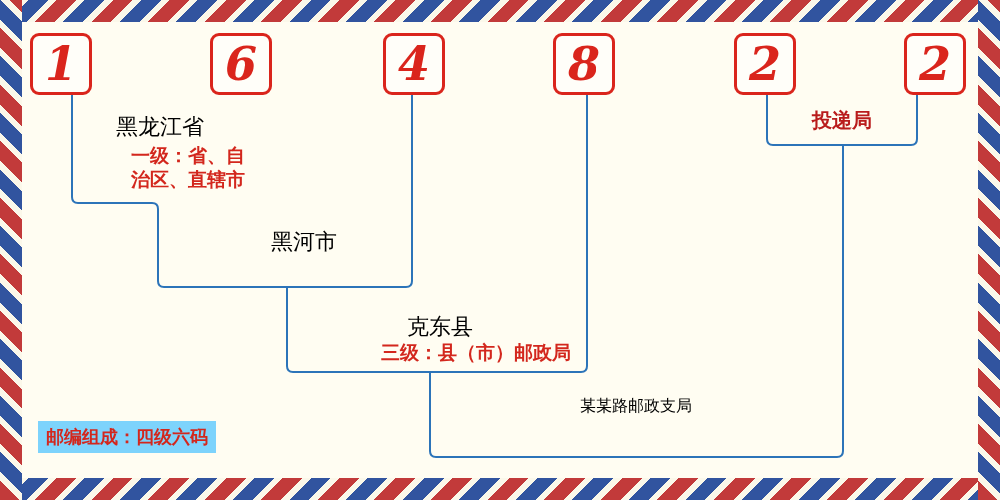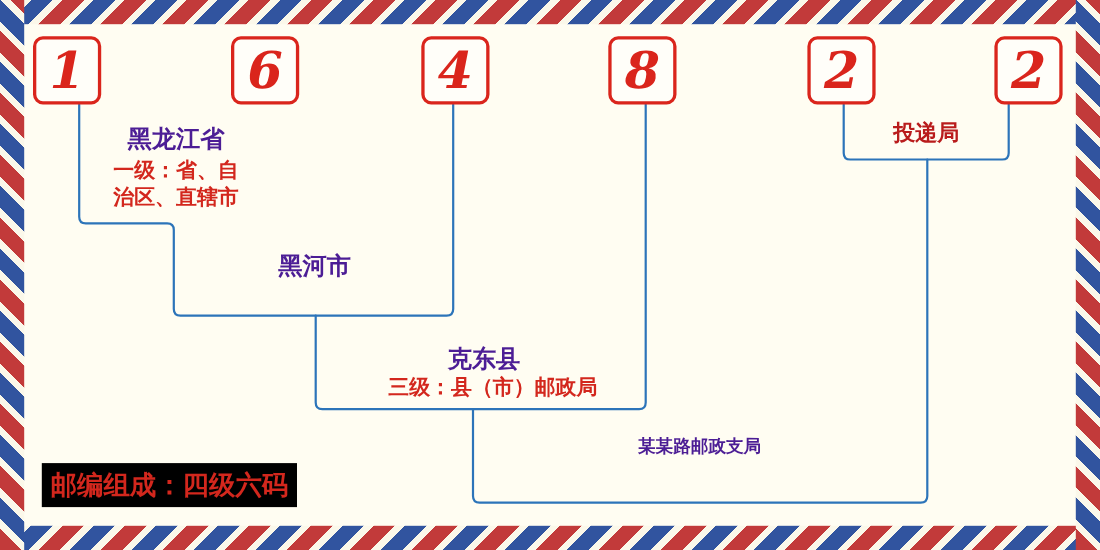--- a/index.html
+++ b/index.html
@@ -35,34 +35,34 @@
     background:#fffef9; border:3px solid #da251c; border-radius:9px;
     display:flex; align-items:center; justify-content:center; z-index:2;
   }
   .digit {
     font-family:"DejaVu Serif", serif; font-style:italic; font-weight:bold;
     font-size:46px; color:#da251c; line-height:1;
   }
 
   .place {
     position:absolute; transform:translateX(-50%); z-index:2;
-    color:#4c1d95; font-weight:bold; font-size:22px; white-space:nowrap;
+    color:#000000; font-weight:normal; font-size:22px; white-space:nowrap;
   }
   .desc {
     position:absolute; transform:translateX(-50%); z-index:2;
     color:#d3271d; font-weight:bold; font-size:19px;
-    white-space:pre-line; text-align:center; line-height:24px;
+    white-space:pre-line; text-align:center; line-height:24px;margin-left:28px;
   }
   .delivery-label {
     position:absolute; transform:translateX(-50%); z-index:2;
     color:#b91c1c; font-weight:bold; font-size:20px; white-space:nowrap;
   }
   .footer-note {
     position:absolute; left:38px; top:421px; z-index:2;
-    background:#000000; color:#d3271d; font-weight:bold; font-size:24px;
+    background:#7dd3fc; color:#d3271d; font-weight:bold; font-size:18px;
     padding:4px 8px; white-space:nowrap;
   }
 </style>
 </head>
 <body>
 
 <div class="canvas">
 
   <div class="edge edge-top"></div>
   <div class="edge edge-bottom"></div>
@@ -92,21 +92,21 @@
     <span class="digit">2</span>
   </div>
   <div class="digit-box" style="left:904px">
     <span class="digit">2</span>
   </div>
 
   <div class="place" style="left:160px; top:112px">黑龙江省</div>
   <div class="desc" style="left:160px; top:143px">一级：省、自
 治区、直辖市</div>
 
-  <div class="place" style="left:286px; top:227px">黑河市</div>
+  <div class="place" style="left:304px; top:227px">黑河市</div>
 
   <div class="place" style="left:440px; top:312px">克东县</div>
   <div class="desc" style="left:448px; top:340px">三级：县（市）邮政局</div>
 
   <div class="place" style="left:636px; top:396px; font-size:16px">某某路邮政支局</div>
 
   <div class="delivery-label" style="left:842px; top:107px">投递局</div>
 
   <div class="footer-note">邮编组成：四级六码</div>
 

